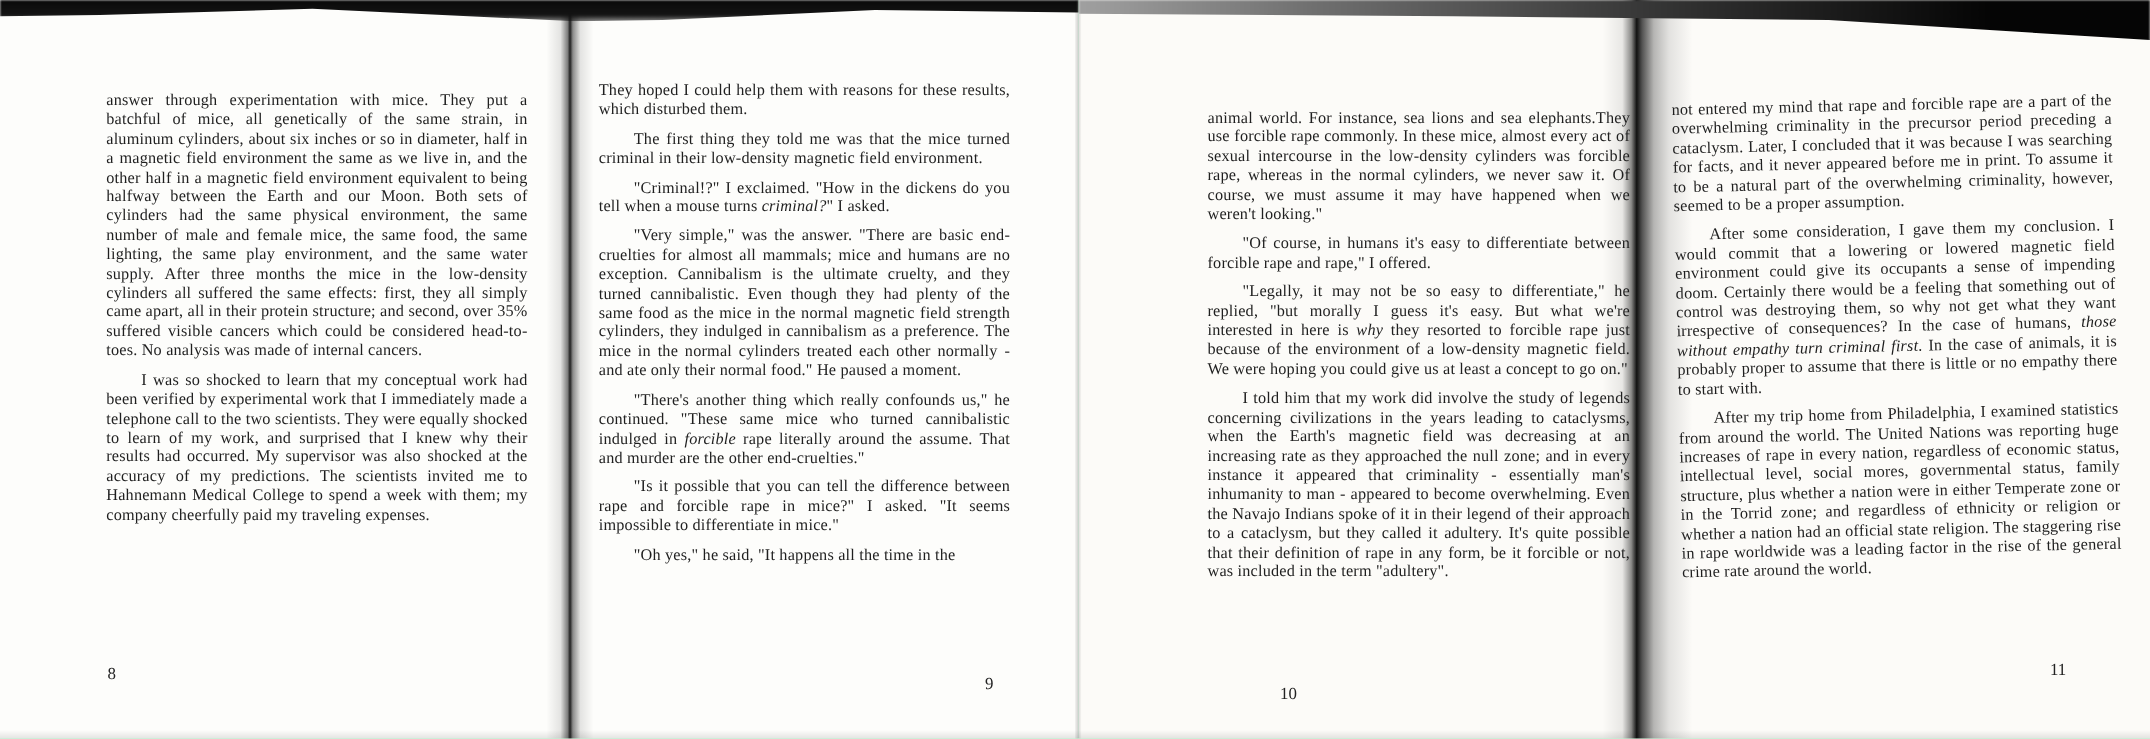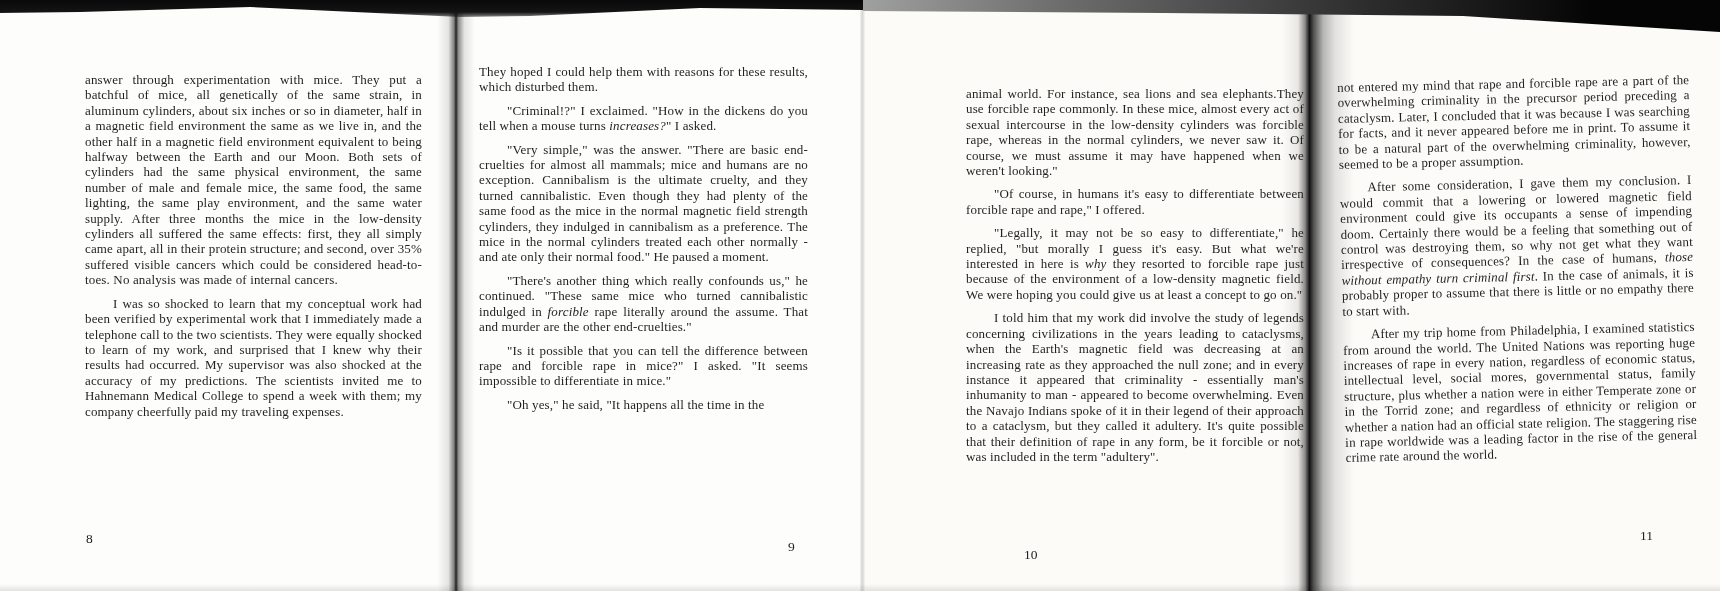--- a/index.html
+++ b/index.html
@@ -82,21 +82,22 @@
   <div class="spine2"></div>
   <div class="split"></div>
   <div class="edge-bottom"></div>
 
   <div class="text page8">
       <p><span>answer through experimentation with mice. They put a batchful of mice, all genetically of the same strain, in aluminum cylinders, about six inches or so in diameter, half in a magnetic field environment the same as we live in, and the other half in a magnetic field environment equivalent to being halfway between the Earth and our Moon. Both sets of cylinders had the same physical environment, the same number of male and female mice, the same food, the same lighting, the same play environment, and the same water supply. After three months the mice in the low-density cylinders all suffered the same effects: first, they all simply came apart, all in their protein structure; and second, over 35% suffered visible cancers which could be considered head-to-toes. No analysis was made of internal cancers.</span></p>
       <p class="indent"><span>I was so shocked to learn that my conceptual work had been verified by experimental work that I immediately made a telephone call to the two scientists. They were equally shocked to learn of my work, and surprised that I knew why their results had occurred. My supervisor was also shocked at the accuracy of my predictions. The scientists invited me to Hahnemann Medical College to spend a week with them; my company cheerfully paid my traveling expenses.</span></p>
     </div>
   <div class="text page9">
       <p><span>They hoped I could help them with reasons for these results, which disturbed them.</span></p>
-      <p class="indent"><span>"Criminal!?" I exclaimed. "How in the dickens do you tell when a mouse turns </span><em>increases?</em><span>" I asked.</span></p>
+      <p class="indent"><span>The first thing they told me was that the mice turned criminal in their low-density magnetic field environment.</span></p>
+      <p class="indent"><span>"Criminal!?" I exclaimed. "How in the dickens do you tell when a mouse turns </span><em>criminal?</em><span>" I asked.</span></p>
       <p class="indent"><span>"Very simple," was the answer. "There are basic end-cruelties for almost all mammals; mice and humans are no exception. Cannibalism is the ultimate cruelty, and they turned cannibalistic. Even though they had plenty of the same food as the mice in the normal magnetic field strength cylinders, they indulged in cannibalism as a preference. The mice in the normal cylinders treated each other normally - and ate only their normal food." He paused a moment.</span></p>
       <p class="indent"><span>"There's another thing which really confounds us," he continued. "These same mice who turned cannibalistic indulged in </span><em>forcible</em><span> rape literally around the assume. That and murder are the other end-cruelties."</span></p>
       <p class="indent"><span>"Is it possible that you can tell the difference between rape and forcible rape in mice?" I asked. "It seems impossible to differentiate in mice."</span></p>
       <p class="indent"><span>"Oh yes," he said, "It happens all the time in the</span></p>
     </div>
   <div class="text page10">
       <p><span>animal world. For instance, sea lions and sea elephants.They use forcible rape commonly. In these mice, almost every act of sexual intercourse in the low-density cylinders was forcible rape, whereas in the normal cylinders, we never saw it. Of course, we must assume it may have happened when we weren't looking."</span></p>
       <p class="indent"><span>"Of course, in humans it's easy to differentiate between forcible rape and rape," I offered.</span></p>
       <p class="indent"><span>"Legally, it may not be so easy to differentiate," he replied, "but morally I guess it's easy. But what we're interested in here is </span><em>why</em><span> they resorted to forcible rape just because of the environment of a low-density magnetic field. We were hoping you could give us at least a concept to go on."</span></p>
       <p class="indent"><span>I told him that my work did involve the study of legends concerning civilizations in the years leading to cataclysms, when the Earth's magnetic field was decreasing at an increasing rate as they approached the null zone; and in every instance it appeared that criminality - essentially man's inhumanity to man - appeared to become overwhelming. Even the Navajo Indians spoke of it in their legend of their approach to a cataclysm, but they called it adultery. It's quite possible that their definition of rape in any form, be it forcible or not, was included in the term "adultery".</span></p>

